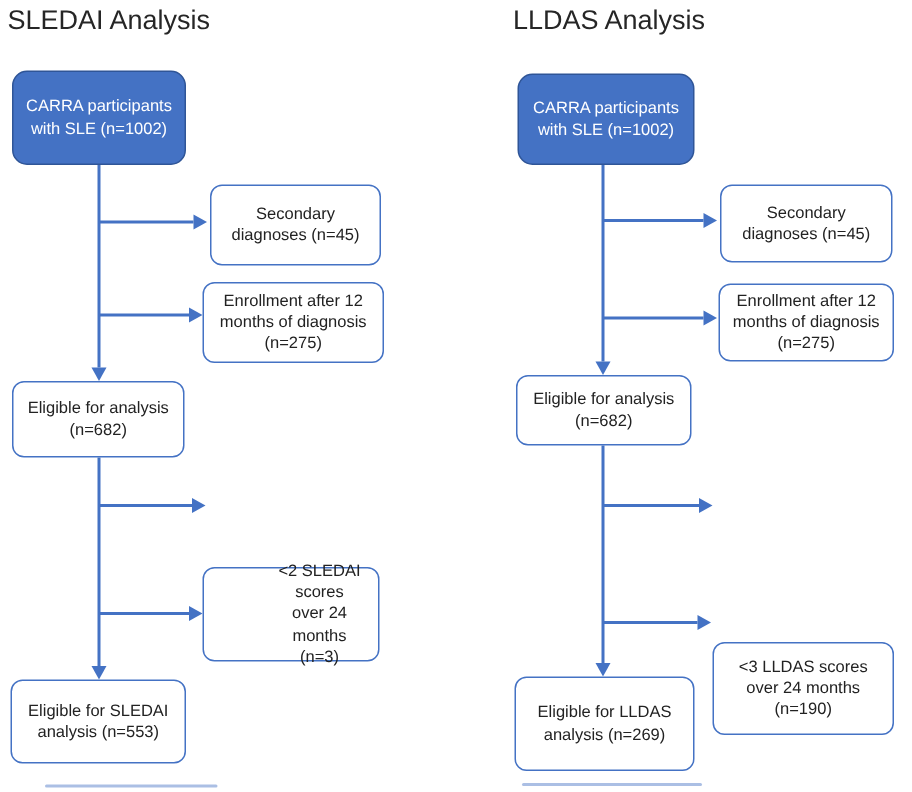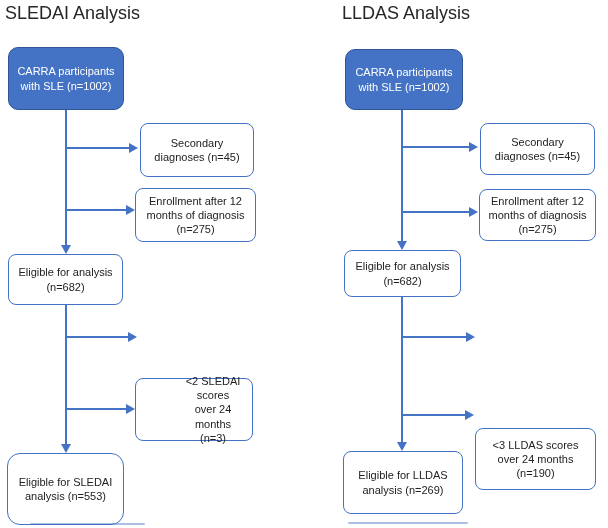--- a/index.html
+++ b/index.html
@@ -91,21 +91,21 @@
   <div class="ah-right" style="left:128px;top:332px;"></div>
 
   <div class="line hline" style="left:66px;top:408px;width:60px;"></div>
   <div class="ah-right" style="left:126px;top:404px;"></div>
 
 
   <div class="node outline" style="left:135px;top:378px;width:118px;height:63px;padding-left:41px;">&lt;2 SLEDAI scores
 over 24 months
 (n=3)</div>
 
-  <div class="node outline" style="left:7px;top:453px;width:117px;height:72px;border-radius:13px;">Eligible for SLEDAI
+  <div class="node outline" style="left:7px;top:453px;width:117px;height:56px;">Eligible for SLEDAI
 analysis (n=553)</div>
 
   <div class="croprule" style="left:30px;top:523px;width:115px;"></div>
 
   <div class="title" style="left:342px;top:3px;">LLDAS Analysis</div>
 
   <div class="node filled" style="left:345px;top:49px;width:118px;height:61px;">CARRA participants
 with SLE (n=1002)</div>
 
   <div class="line vline" style="left:401px;top:110px;height:131px;"></div>

